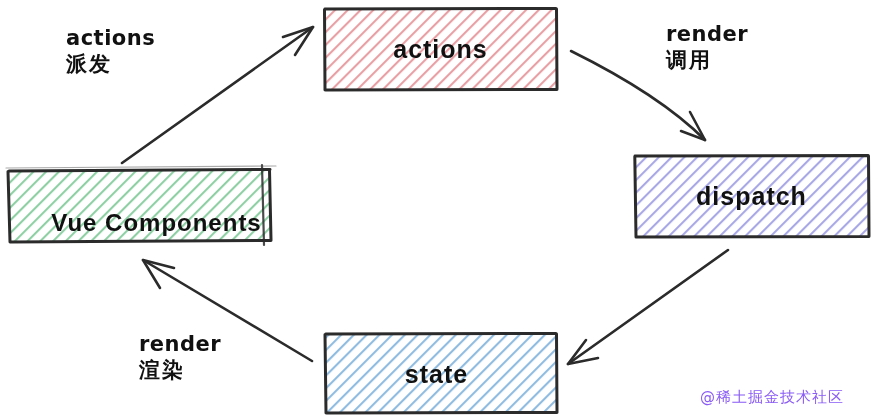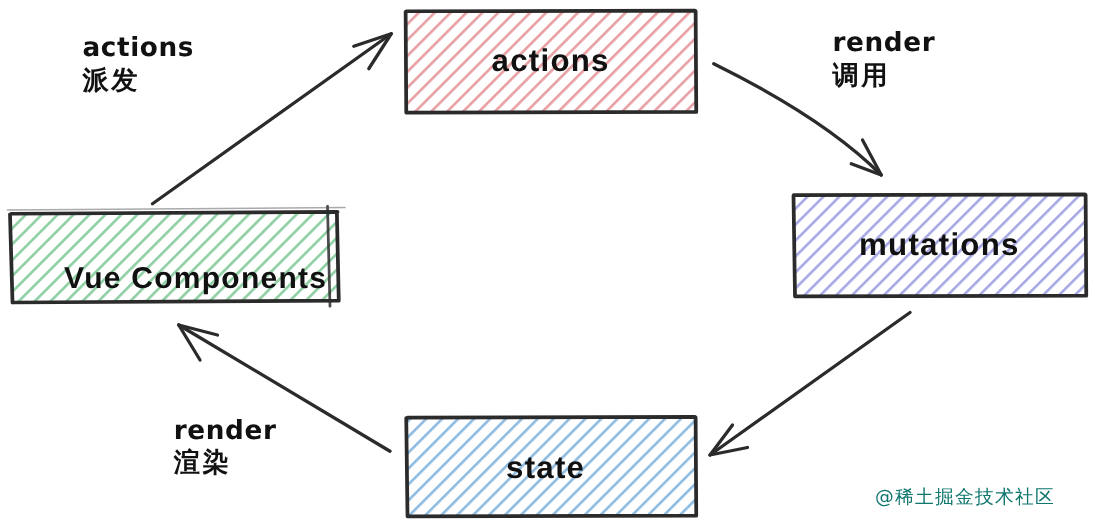--- a/index.html
+++ b/index.html
@@ -48,21 +48,21 @@
     display: block;
     letter-spacing: 0.5px;
   }
   .edge-label .cn {
     display: block;
     font-family: "DejaVu Sans", sans-serif;
     letter-spacing: 2px;
   }
   .watermark {
     position: absolute;
-    color: #0f766e;
+    color: #8b5cf6;
     font-family: "DejaVu Sans", sans-serif;
     font-size: 15px;
     letter-spacing: 1px;
     white-space: nowrap;
   }
   .lbl-actions   { left: 324px; top: 8px;   width: 233px; height: 82px;  font-size: 25px; }
   .lbl-mutations { left: 634px; top: 155px; width: 235px; height: 82px;  font-size: 25px; }
   .lbl-state     { left: 324px; top: 333px; width: 225px; height: 82px;  font-size: 25px; }
   .lbl-vue       { left: 7px;   top: 188px; width: 269px; height: 70px;  font-size: 24px; margin-left: 15px; }
 
@@ -133,21 +133,21 @@
       <path d="M568,364 L598,358 M568,364 L586,340" fill="none" stroke="#2b2b2b" stroke-width="2.6" stroke-linecap="round"></path>
     </g>
 
     <g>
       <path d="M312,361 L143,260" fill="none" stroke="#2b2b2b" stroke-width="2.6" stroke-linecap="round"></path>
       <path d="M143,260 L174,268 M143,260 L160,288" fill="none" stroke="#2b2b2b" stroke-width="2.6" stroke-linecap="round"></path>
     </g>
   </svg>
 
   <div class="node-label lbl-actions">actions</div>
-  <div class="node-label lbl-mutations">mutations</div>
+  <div class="node-label lbl-mutations">dispatch</div>
   <div class="node-label lbl-state">state</div>
   <div class="node-label lbl-vue">Vue Components</div>
 
   <div class="edge-label lab-dispatch">
     <span class="en">actions</span>
     <span class="cn">派发</span>
   </div>
 
   <div class="edge-label lab-commit">
     <span class="en">render</span>

